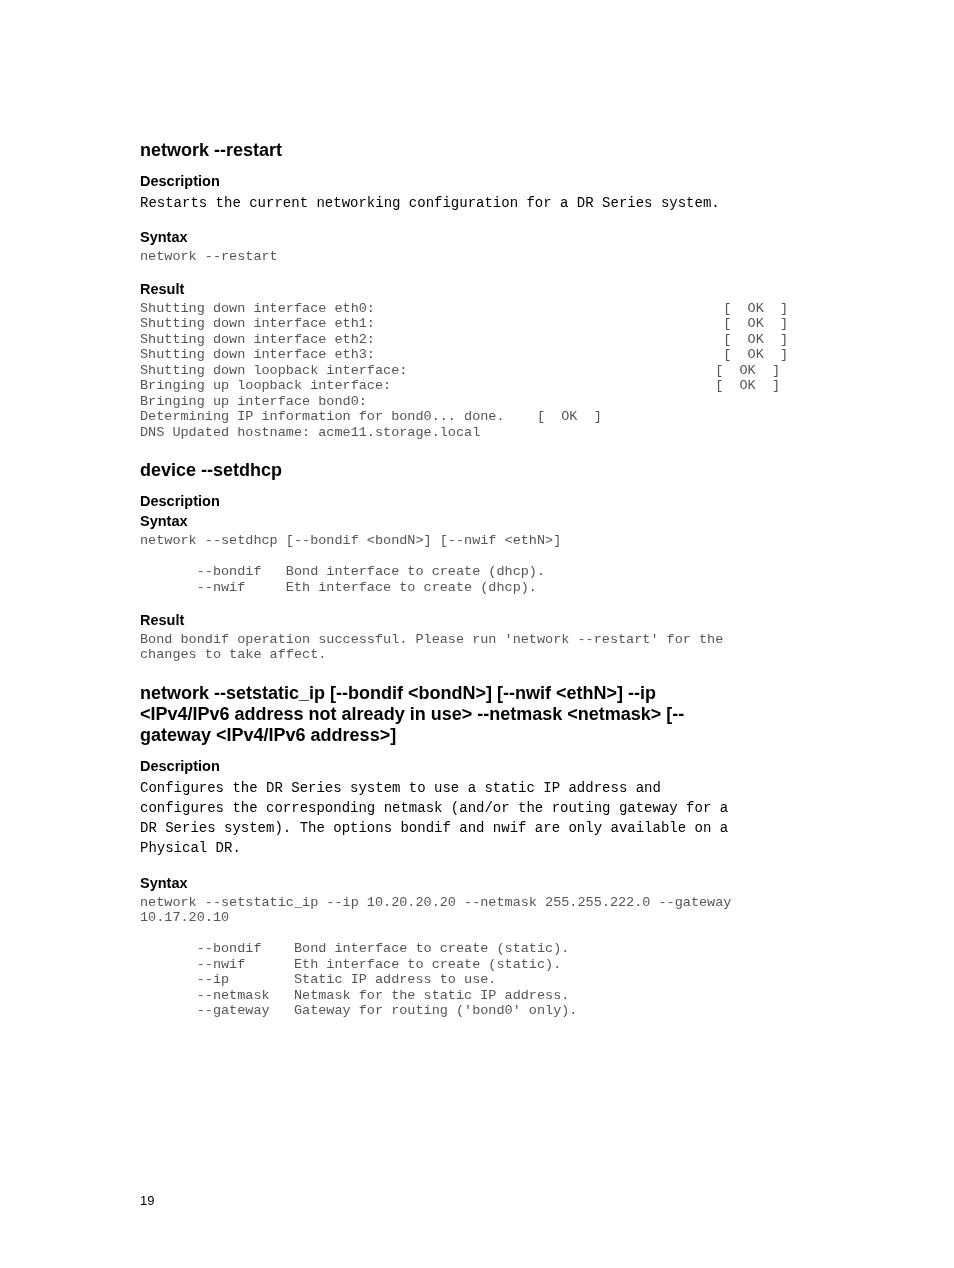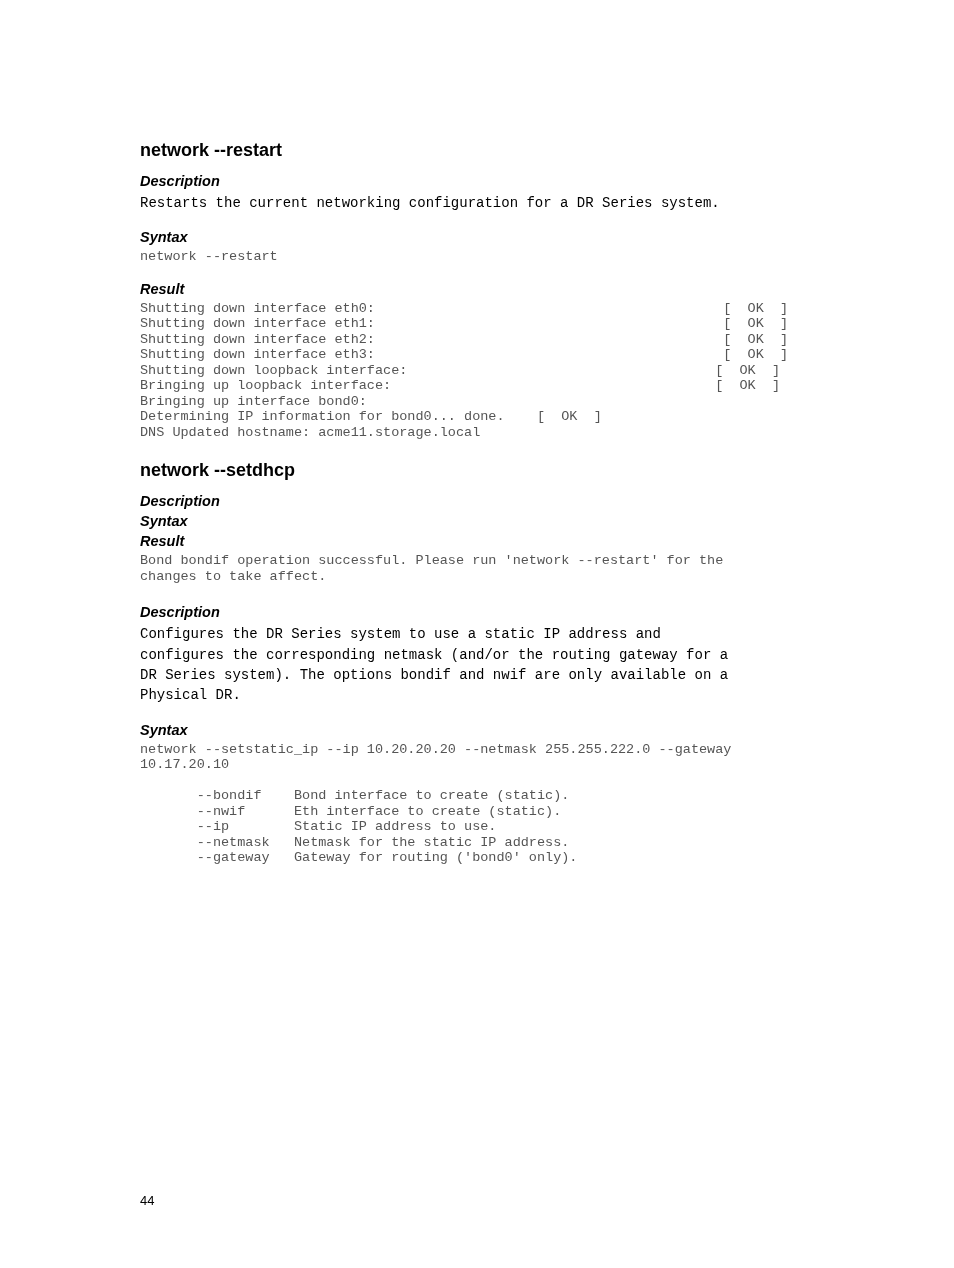--- a/index.html
+++ b/index.html
@@ -22,21 +22,20 @@
     font-family: Arial, Helvetica, sans-serif;
     font-weight: bold;
     font-size: 18px;
     margin: 0 0 12px 0;
   }
   h3 {
     font-family: Arial, Helvetica, sans-serif;
     font-weight: bold;
     font-size: 14.5px;
     margin: 0 0 4px 0;
-    font-style: italic;
   }
   p {
     font-family: Liberation Mono, monospace;
     font-size: 14px;
     line-height: 1.45;
     margin: 0 0 16px 0;
   }
   pre {
     font-family: "Courier New", Courier, monospace;
     font-size: 13.5px;
@@ -76,41 +75,46 @@
 Shutting down interface eth2:                                           [  OK  ]
 Shutting down interface eth3:                                           [  OK  ]
 Shutting down loopback interface:                                      [  OK  ]
 Bringing up loopback interface:                                        [  OK  ]
 Bringing up interface bond0:
 Determining IP information for bond0... done.    [  OK  ]
 DNS Updated hostname: acme11.storage.local</pre>
   </div>
 
   <div class="section">
-    <h2>network --setdhcp</h2>
+    <h2>device --setdhcp</h2>
 
     <h3>Description</h3>
 
     <h3>Syntax</h3>
+    <pre>network --setdhcp [--bondif &lt;bondN&gt;] [--nwif &lt;ethN&gt;]
+
+       --bondif   Bond interface to create (dhcp).
+       --nwif     Eth interface to create (dhcp).</pre>
 
     <h3>Result</h3>
     <pre>Bond bondif operation successful. Please run 'network --restart' for the
 changes to take affect.</pre>
   </div>
 
   <div class="section">
+    <h2>network --setstatic_ip [--bondif &lt;bondN&gt;] [--nwif &lt;ethN&gt;] --ip &lt;IPv4/IPv6 address not already in use&gt; --netmask &lt;netmask&gt; [--gateway &lt;IPv4/IPv6 address&gt;]</h2>
 
     <h3>Description</h3>
     <p>Configures the DR Series system to use a static IP address and configures the corresponding netmask (and/or the routing gateway for a DR Series system). The options bondif and nwif are only available on a Physical DR.</p>
 
     <h3>Syntax</h3>
     <pre>network --setstatic_ip --ip 10.20.20.20 --netmask 255.255.222.0 --gateway 
 10.17.20.10
 
        --bondif    Bond interface to create (static).
        --nwif      Eth interface to create (static).
        --ip        Static IP address to use.
        --netmask   Netmask for the static IP address.
        --gateway   Gateway for routing ('bond0' only).</pre>
   </div>
 
-  <div class="pageno">44</div>
+  <div class="pageno">19</div>
 </div>
 
 </body></html>

